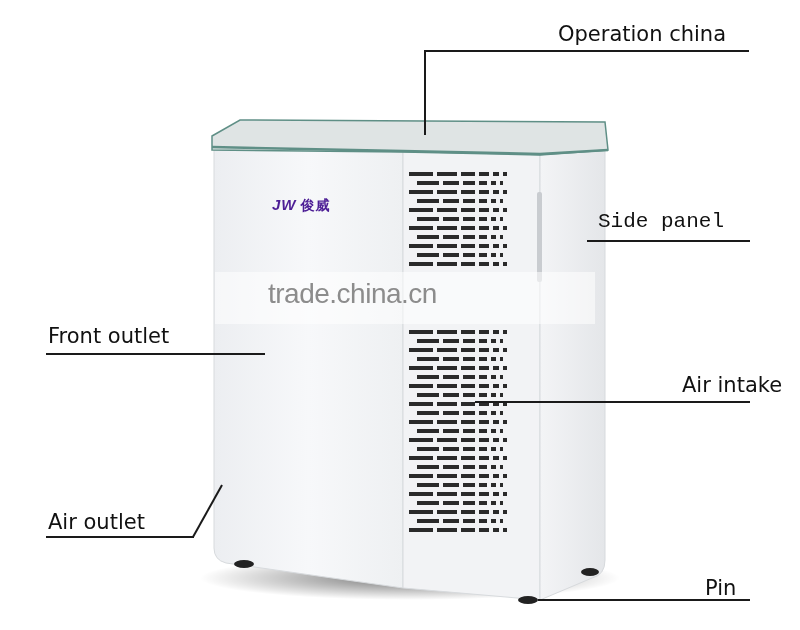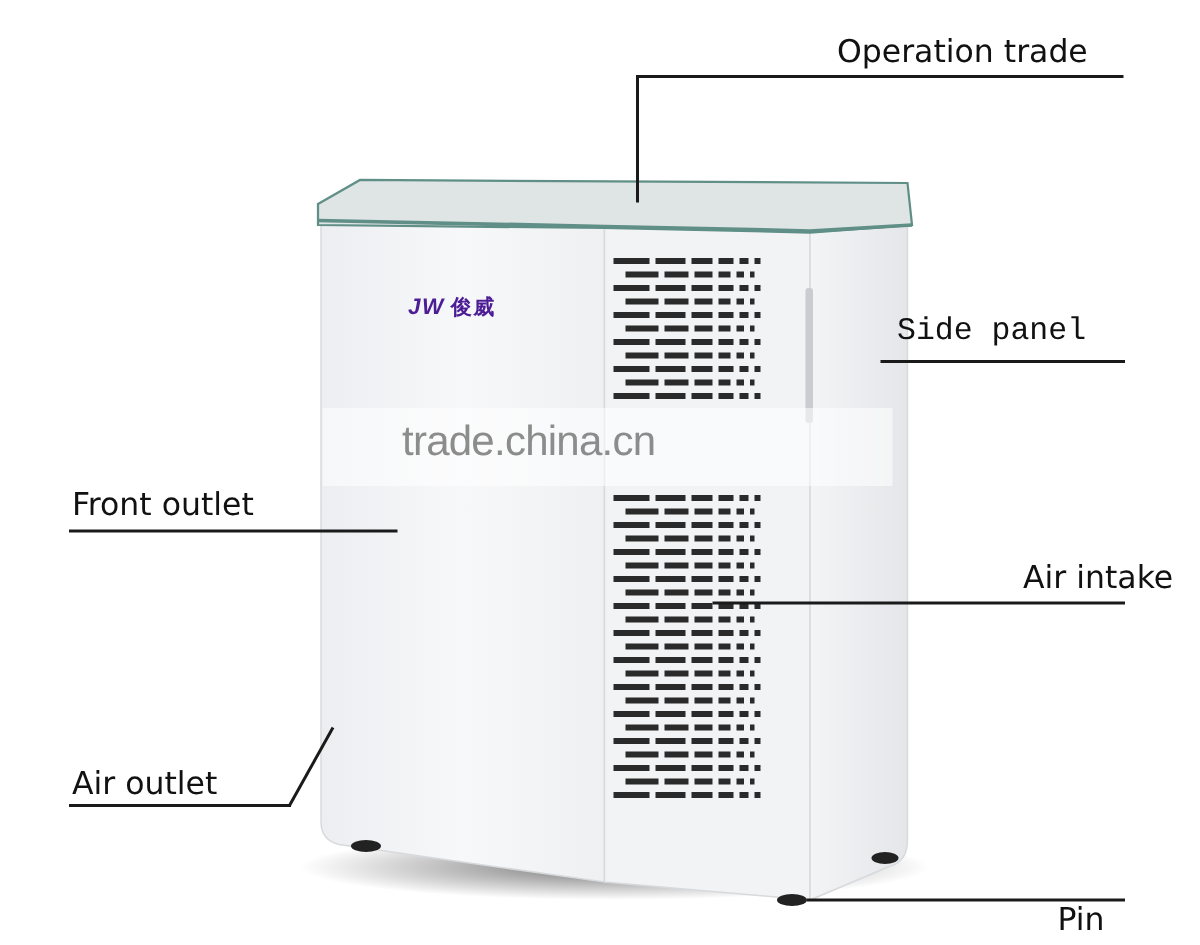--- a/index.html
+++ b/index.html
@@ -257,33 +257,33 @@
   <ellipse cx="590" cy="572" rx="9" ry="4" fill="#222"></ellipse>
 </svg>
 
 <div class="logo">
   <span>JW</span><span class="logo-cn">俊威</span>
 </div>
 
 <div class="watermark"></div>
 <div class="wm-text">trade.china.cn</div>
 
-<div class="label" style="left:558px; top:22px;">Operation trade</div>
+<div class="label" style="left:558px; top:22px;">Operation china</div>
 <div class="line" style="left:424px; top:50px; width:325px; height:2px;"></div>
 <div class="line" style="left:424px; top:50px; width:2px; height:85px;"></div>
 
 <div class="label" style="left:598px; top:210px;font-family:Liberation Mono, monospace;">Side panel</div>
 <div class="line" style="left:587px; top:240px; width:163px; height:2px;"></div>
 
 <div class="label" style="left:48px; top:324px;">Front outlet</div>
 <div class="line" style="left:46px; top:353px; width:219px; height:2px;"></div>
 
 <div class="label" style="left:640px; top:373px;margin-left:42px;">Air intake</div>
 <div class="line" style="left:475px; top:401px; width:275px; height:2px;"></div>
 
 <div class="label" style="left:48px; top:510px;">Air outlet</div>
 <div class="line" style="left:46px; top:536px; width:148px; height:2px;"></div>
 <svg style="position:absolute; left:190px; top:482px;" width="36" height="58">
   <line x1="3" y1="55" x2="32" y2="3" stroke="#1a1a1a" stroke-width="2"></line>
 </svg>
 
-<div class="label" style="left:705px; top:601px;">Pin</div>
+<div class="label" style="left:705px; top:576px;">Pin</div>
 <div class="line" style="left:538px; top:599px; width:212px; height:2px;"></div>
 
 </body></html>

